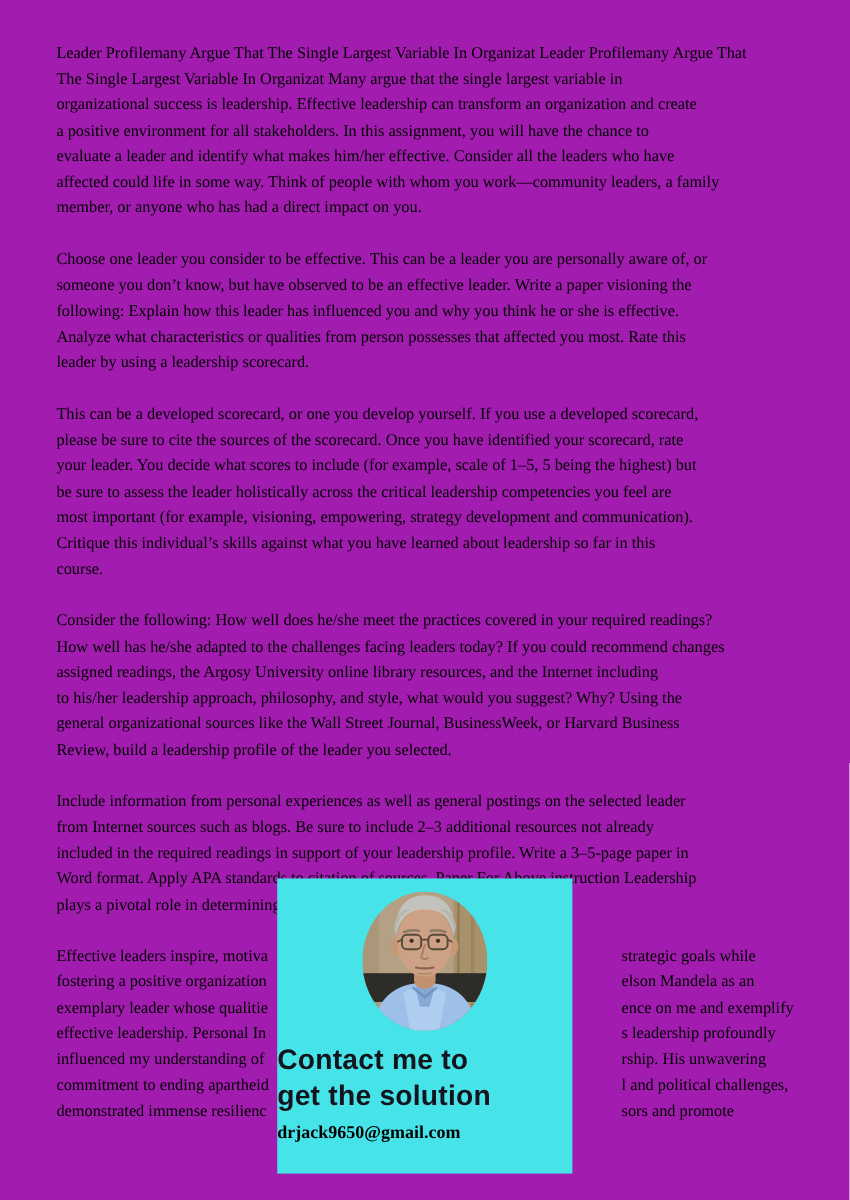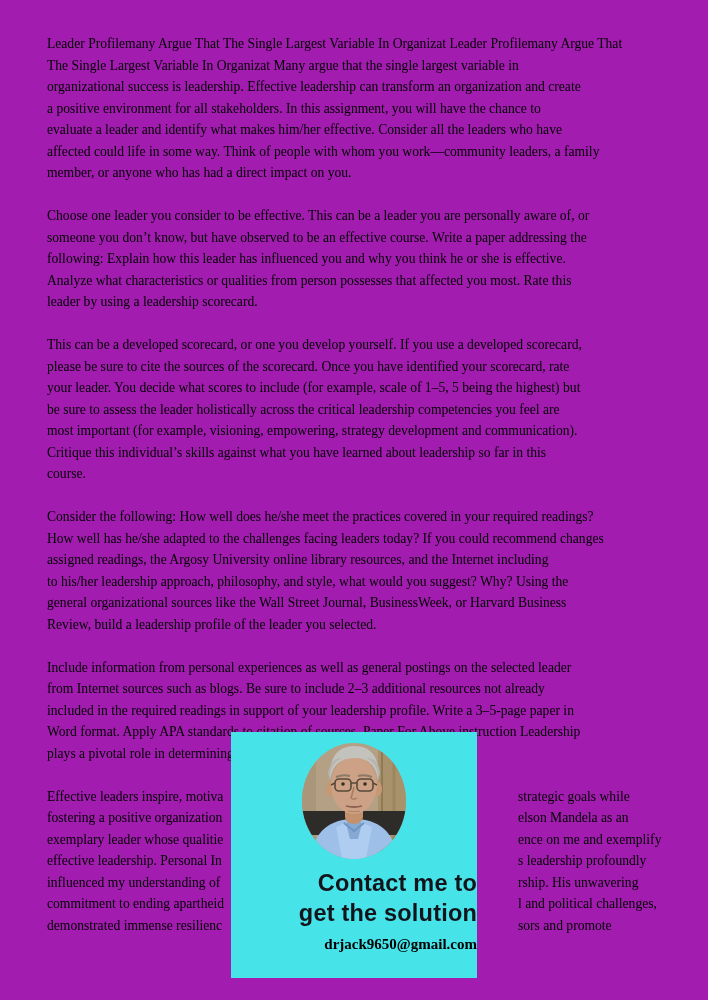--- a/index.html
+++ b/index.html
@@ -16,21 +16,21 @@
     left:47px;top:33px;width:616px;
     font-size:13.6px;
     line-height:21.5px;
   }
   .para{margin:0 0 21.5px 0;padding:0;}
   .line{display:block;white-space:nowrap;position:relative;height:21.5px;}
   .frag-right{position:absolute;left:430px;top:0;white-space:nowrap;padding-left:41px;}
   .overlay{
     position:absolute;
     left:231px;top:732px;width:246px;height:246px;
-    text-align:right;
+    text-align:left;
     cursor:pointer;
   }
   .photo{
     display:block;
     width:104px;height:116px;
     margin:11px auto 0 auto;
     border-radius:50%;
     overflow:hidden;
   }
   .photo svg{display:block;}
@@ -63,21 +63,21 @@
         <span class="line">Leader Profilemany Argue That The Single Largest Variable In Organizat Leader Profilemany Argue That</span>
         <span class="line">The Single Largest Variable In Organizat Many argue that the single largest variable in</span>
         <span class="line">organizational success is leadership. Effective leadership can transform an organization and create</span>
         <span class="line">a positive environment for all stakeholders. In this assignment, you will have the chance to</span>
         <span class="line">evaluate a leader and identify what makes him/her effective. Consider all the leaders who have</span>
         <span class="line">affected could life in some way. Think of people with whom you work—community leaders, a family</span>
         <span class="line">member, or anyone who has had a direct impact on you.</span>
       </p>
       <p class="para">
         <span class="line">Choose one leader you consider to be effective. This can be a leader you are personally aware of, or</span>
-        <span class="line">someone you don’t know, but have observed to be an effective course. Write a paper addressing the</span>
+        <span class="line">someone you don’t know, but have observed to be an effective leader. Write a paper visioning the</span>
         <span class="line">following: Explain how this leader has influenced you and why you think he or she is effective.</span>
         <span class="line">Analyze what characteristics or qualities from person possesses that affected you most. Rate this</span>
         <span class="line">leader by using a leadership scorecard.</span>
       </p>
       <p class="para">
         <span class="line">This can be a developed scorecard, or one you develop yourself. If you use a developed scorecard,</span>
         <span class="line">please be sure to cite the sources of the scorecard. Once you have identified your scorecard, rate</span>
         <span class="line">your leader. You decide what scores to include (for example, scale of 1–5, 5 being the highest) but</span>
         <span class="line">be sure to assess the leader holistically across the critical leadership competencies you feel are</span>
         <span class="line">most important (for example, visioning, empowering, strategy development and communication).</span>

